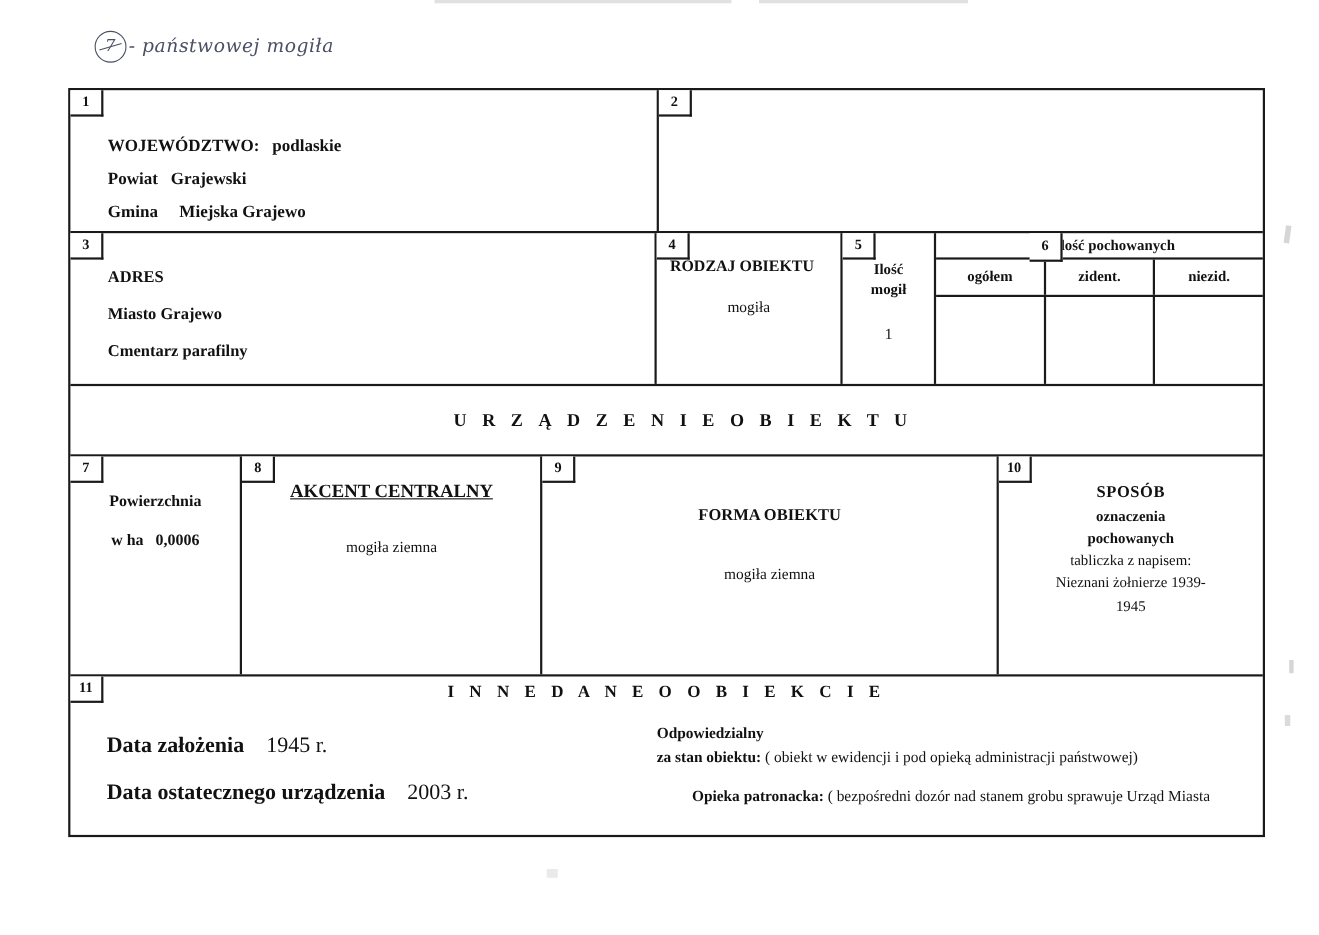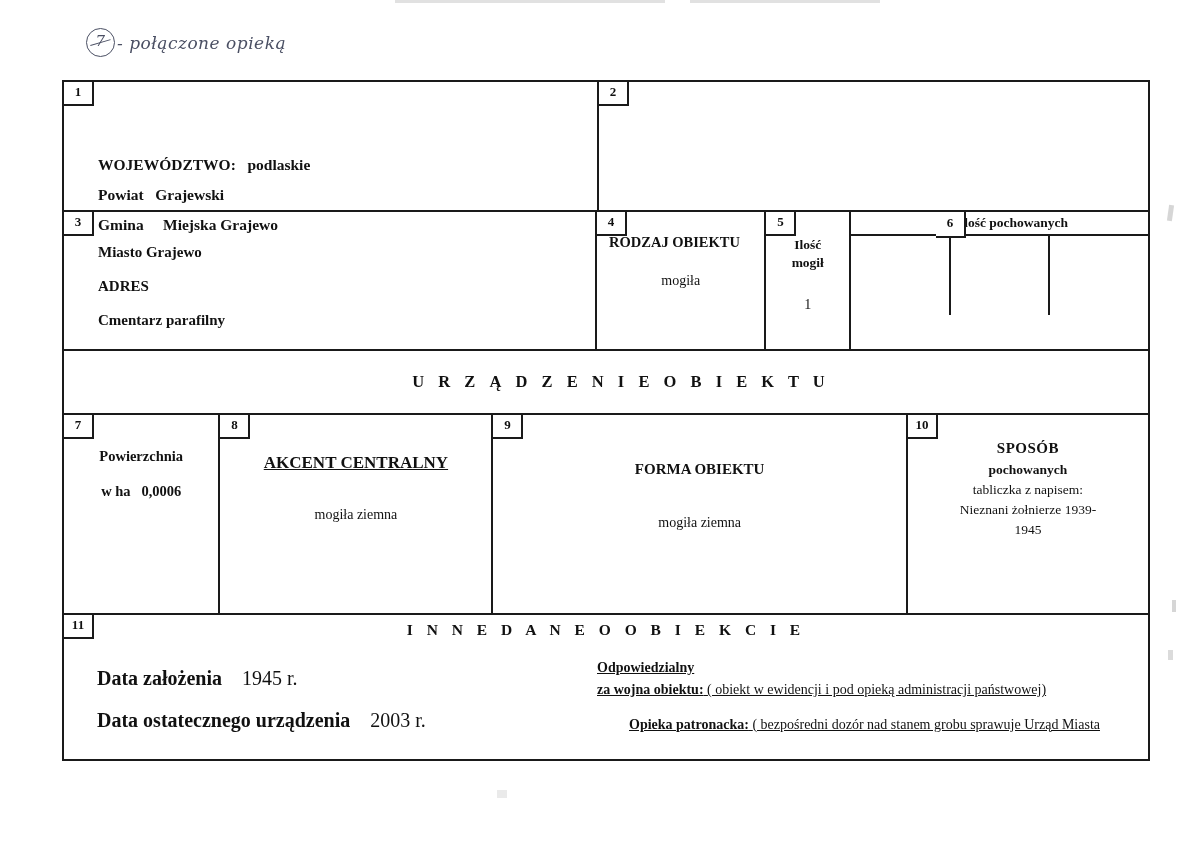--- a/index.html
+++ b/index.html
@@ -102,21 +102,20 @@
 
   
   .r1 { border-bottom: 2px solid #1a1a1a; height: 128px; }
   .r1 .c-left { width: 535px; }
   .r1 .c-right { width: 549px; }
   .admin-block {
     padding: 36px 0 0 34px;
     font-size: 15.5px;
     font-weight: bold;
     line-height: 1.95;
-    margin-top: 32px;
   }
   .admin-block .val { font-weight: bold; }
   .okres-block {
     padding: 40px 0 0 24px;
     font-size: 14.5px;
     line-height: 1.55;
   }
   .okres-block .bold { font-weight: bold; }
   .okres-block .small { font-size: 13.5px; font-weight: normal; }
 
@@ -225,21 +224,21 @@
     text-align: center;
     font-size: 14.5px;
     font-weight: bold;
     line-height: 2.4;
   }
   .akcent-title {
     text-align: center;
     font-size: 17px;
     font-weight: bold;
     text-decoration: underline;
-    padding-top: 38px;
+    padding-top: 22px;
   }
   .akcent-val {
     text-align: center;
     font-size: 14px;
     padding-top: 34px;
   }
   .forma-title {
     text-align: center;
     font-size: 15px;
     font-weight: bold;
@@ -277,41 +276,40 @@
     padding-left: 33px;
     font-size: 20px;
     line-height: 2.1;
   }
   .inne-left .lbl { font-weight: bold; }
   .inne-right {
     flex: 1;
     font-size: 14px;
     line-height: 1.6;
     padding-right: 0;
-    text-decoration: underline;
   }
   .inne-right .lbl { font-weight: bold; }
   .inne-right .p2 { padding-top: 12px; margin-left: 32px; }
 </style>
 </head>
 <body>
 
 <div class="scan-edge-top"></div>
 <div class="scan-mark m1"></div>
 <div class="scan-mark m2"></div>
 <div class="scan-mark m3"></div>
 <div class="scan-mark m4"></div>
 <div class="scan-mark m5"></div>
 <div class="scan-mark m6"></div>
 
 <div class="handwriting">
   <span class="hw-circle">
     <span>7</span>
     <span class="strike"></span>
-  </span><span class="hw-text">- połączone opieką</span>
+  </span><span class="hw-text">- państwowej mogiła</span>
 </div>
 
 <div class="form">
 
   <div class="row r1">
     <div class="cell c-left">
       <div class="num">1</div>
       <div class="admin-block">
         <div>
           <span>WOJEWÓDZTWO:</span>
@@ -332,41 +330,46 @@
     </div>
     <div class="cell c-right last">
       <div class="num">2</div>
     </div>
   </div>
 
   <div class="row r2">
     <div class="cell c-adres">
       <div class="num">3</div>
       <div class="adres-block">
+        <div>ADRES</div>
         <div>Miasto  Grajewo</div>
-        <div>ADRES</div>
         <div>Cmentarz  parafilny</div>
       </div>
     </div>
     <div class="cell c-rodzaj">
       <div class="num">4</div>
       <div class="rodzaj-title">RODZAJ OBIEKTU</div>
       <div class="rodzaj-val">mogiła</div>
     </div>
     <div class="cell c-ilosc">
       <div class="num">5</div>
       <div class="ilosc-head">
         <div>Ilość</div>
         <div>mogił</div>
       </div>
       <div class="ilosc-val">1</div>
     </div>
     <div class="cell c-poch last">
       <div class="num-poch6">6</div>
       <div class="poch-head">Ilość pochowanych</div>
+      <div class="poch-sub">
+        <div>ogółem</div>
+        <div>zident.</div>
+        <div>niezid.</div>
+      </div>
       <div class="poch-body">
         <div></div>
         <div></div>
         <div></div>
       </div>
     </div>
   </div>
 
   <div class="banner">U R Z Ą D Z E N I E      O B I E K T U</div>
 
@@ -389,20 +392,21 @@
     </div>
     <div class="cell c-forma">
       <div class="num">9</div>
       <div class="forma-title">FORMA OBIEKTU</div>
       <div class="forma-val">mogiła ziemna</div>
     </div>
     <div class="cell c-sposob last">
       <div class="num">10</div>
       <div class="sposob-block">
         <div class="t1">SPOSÓB</div>
+        <div class="t2">oznaczenia</div>
         <div class="t2">pochowanych</div>
         <div class="t3">tabliczka z napisem:</div>
         <div class="t3">Nieznani żołnierze 1939-</div>
         <div class="t3">1945</div>
       </div>
     </div>
   </div>
 
   <div class="r4">
     <div class="num">11</div>
@@ -416,21 +420,21 @@
         </div>
         <div>
           <span class="lbl">Data ostatecznego urządzenia</span>
           &nbsp;&nbsp;
           <span>2003 r.</span>
         </div>
       </div>
       <div class="inne-right">
         <div class="lbl">Odpowiedzialny</div>
         <div>
-          <span class="lbl">za  wojna obiektu:</span>
+          <span class="lbl">za  stan obiektu:</span>
           <span>( obiekt w ewidencji i pod opieką administracji państwowej)</span>
         </div>
         <div class="p2">
           <span class="lbl">Opieka  patronacka:</span>
           <span>( bezpośredni dozór  nad stanem grobu sprawuje Urząd Miasta</span>
         </div>
       </div>
     </div>
   </div>
 

